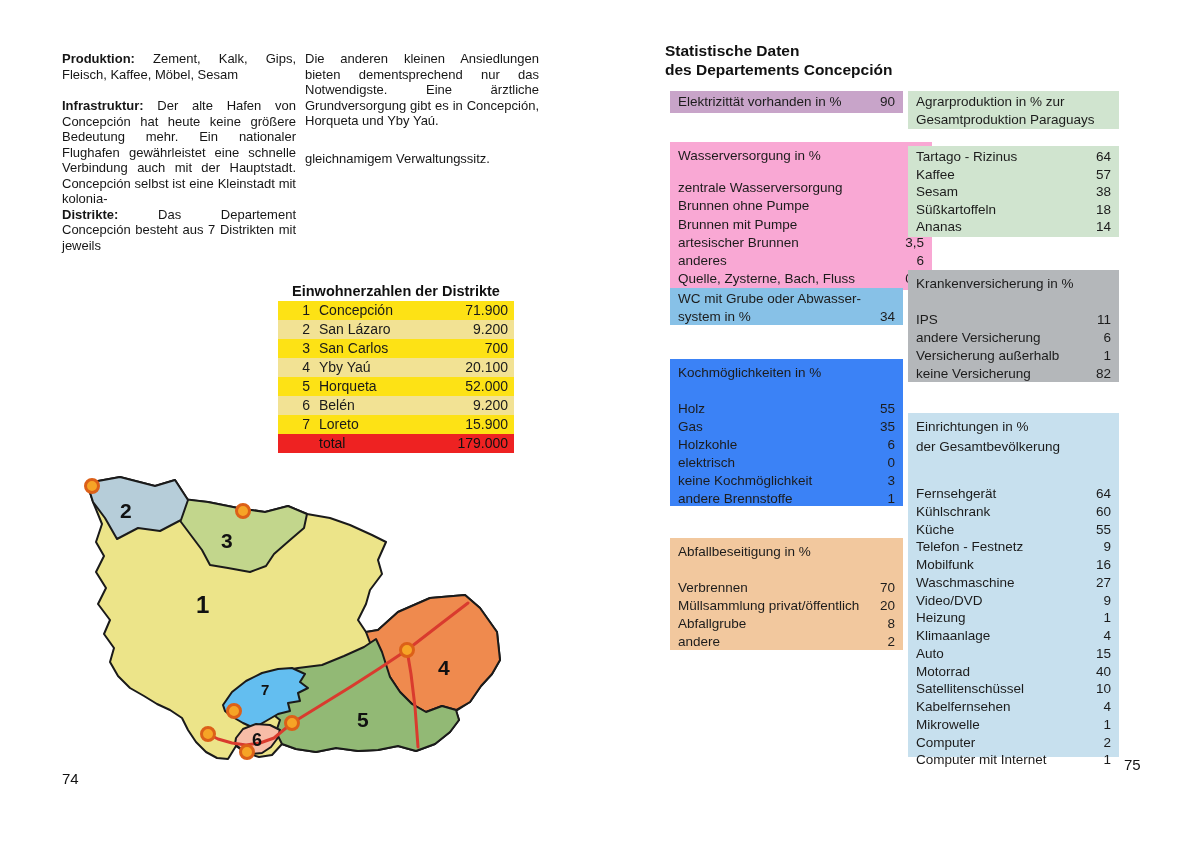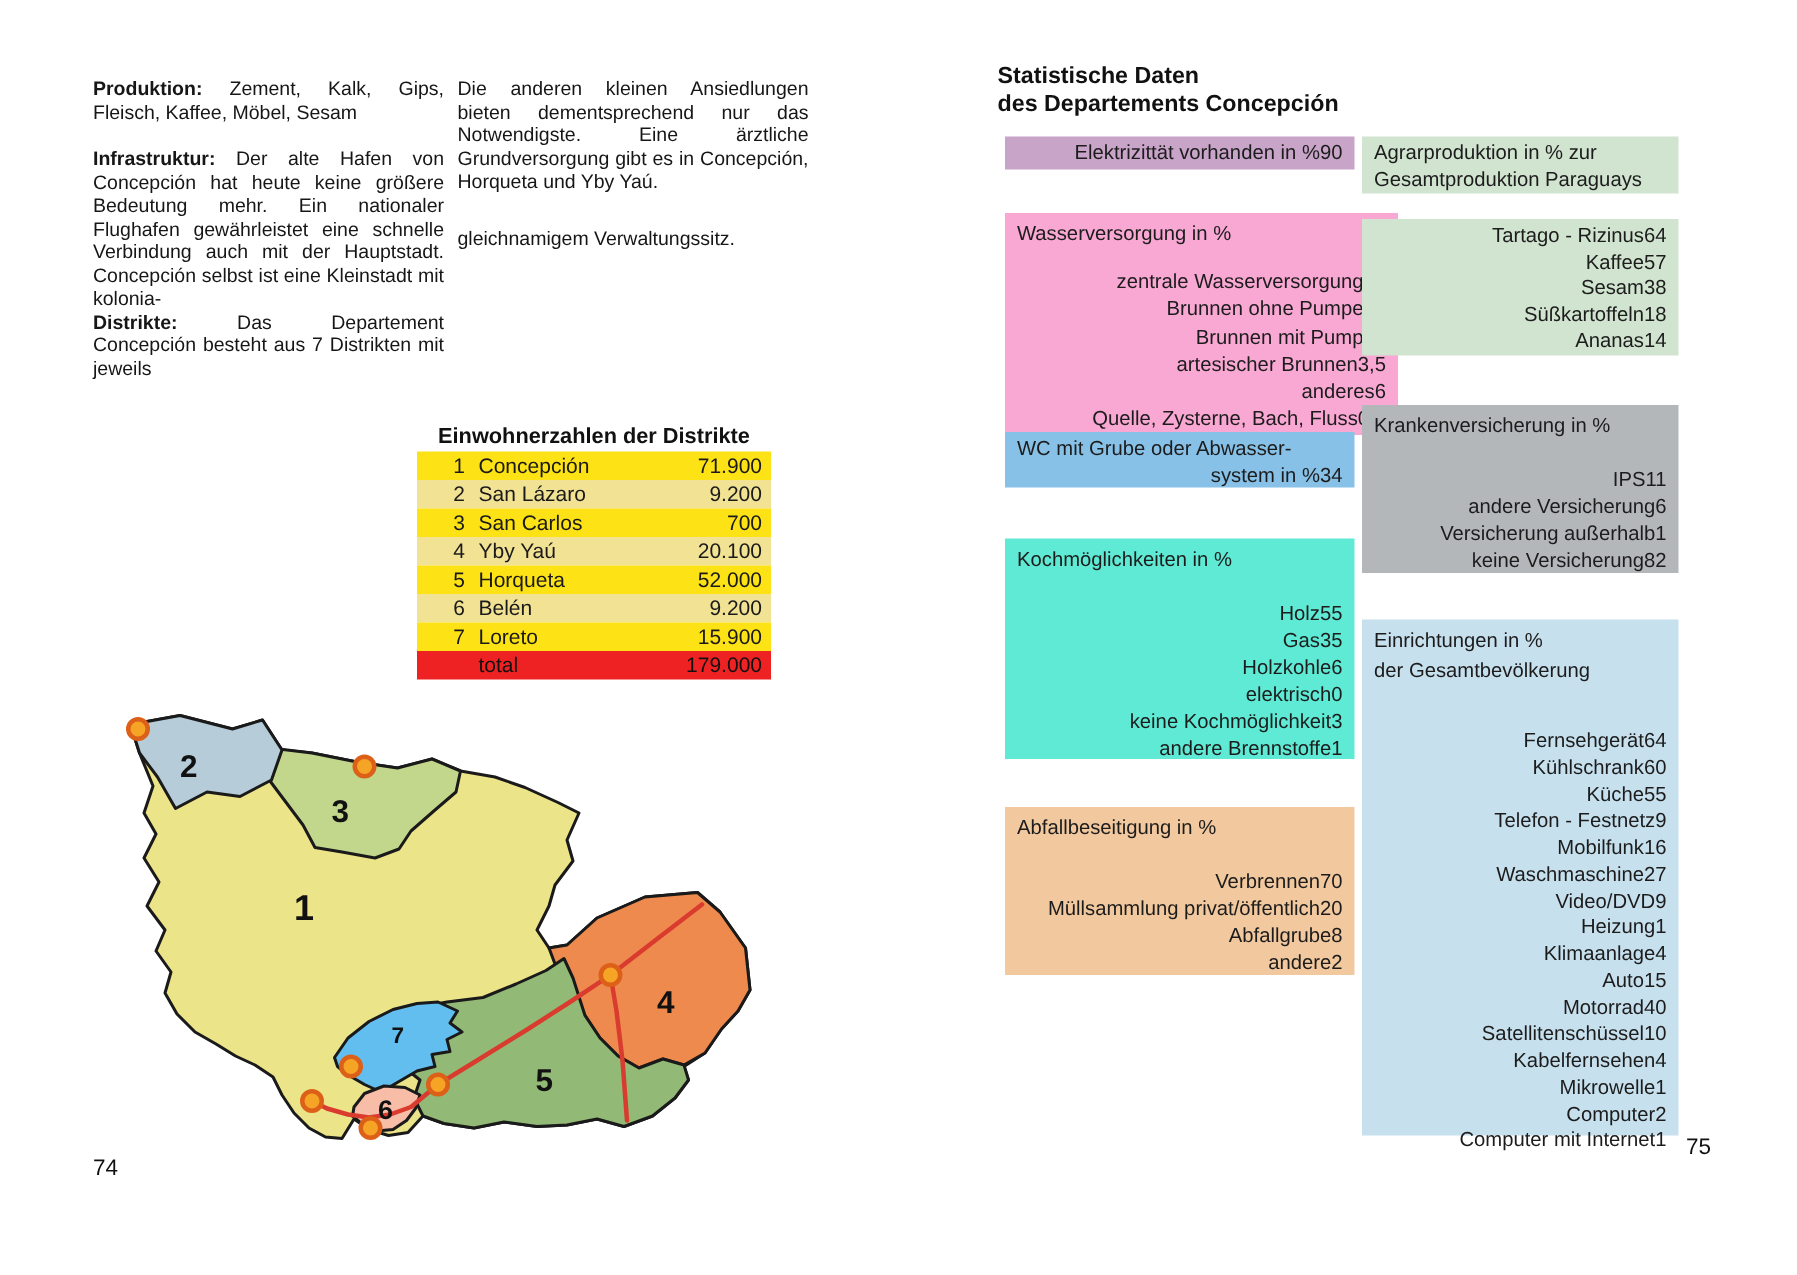--- a/index.html
+++ b/index.html
@@ -36,30 +36,30 @@
   #map .dot{stroke-width:3;}
   #map text{font-family:"Liberation Sans", sans-serif;font-weight:bold;fill:#111;}
 
   
   #stat-title{position:absolute;left:665px;top:42px;font-weight:bold;
               font-size:15.5px;line-height:18.5px;color:#111;}
 
   .sblock{position:absolute;box-sizing:border-box;font-size:13.5px;color:#1c1c1c;
           padding:3px 8px;}
   .sb-header{line-height:18px;}
-  .srow{display:flex;justify-content:flex-end;line-height:18px;}
+  .srow{display:flex;justify-content:space-between;line-height:18px;}
   .sval{text-align:right;}
 
   #blk-elek{left:670px;top:91px;width:233px;height:22px;background:#c8a4c9;padding-top:2px;}
   #blk-wasser{left:670px;top:142px;width:262px;height:148px;background:#f9a8d4;}
   #blk-wasser .sb-header{margin-top:2px;}
   #blk-wasser .srows{margin-top:14px;}
   #blk-wasser .srow{line-height:18.3px;}
   #blk-wc{left:670px;top:288px;width:233px;height:37px;background:#87c1e7;padding-top:2px;}
-  #blk-koch{left:670px;top:359px;width:233px;height:147px;background:#5eead4;}
+  #blk-koch{left:670px;top:359px;width:233px;height:147px;background:#3b82f6;}
   #blk-koch .sb-header{margin-top:2px;}
   #blk-koch .srows{margin-top:18px;}
   #blk-abfall{left:670px;top:538px;width:233px;height:112px;background:#f2c89e;}
   #blk-abfall .sb-header{margin-top:2px;}
   #blk-abfall .srows{margin-top:18px;}
 
   #blk-agrar-h{left:908px;top:91px;width:211px;height:38px;background:#d0e4cf;padding-top:2px;}
   #blk-agrar-d{left:908px;top:146px;width:211px;height:91px;background:#d0e4cf;padding-top:2px;}
   #blk-agrar-d .srow{line-height:17.5px;}
   #blk-kranken{left:908px;top:270px;width:211px;height:112px;background:#b4b7ba;}

